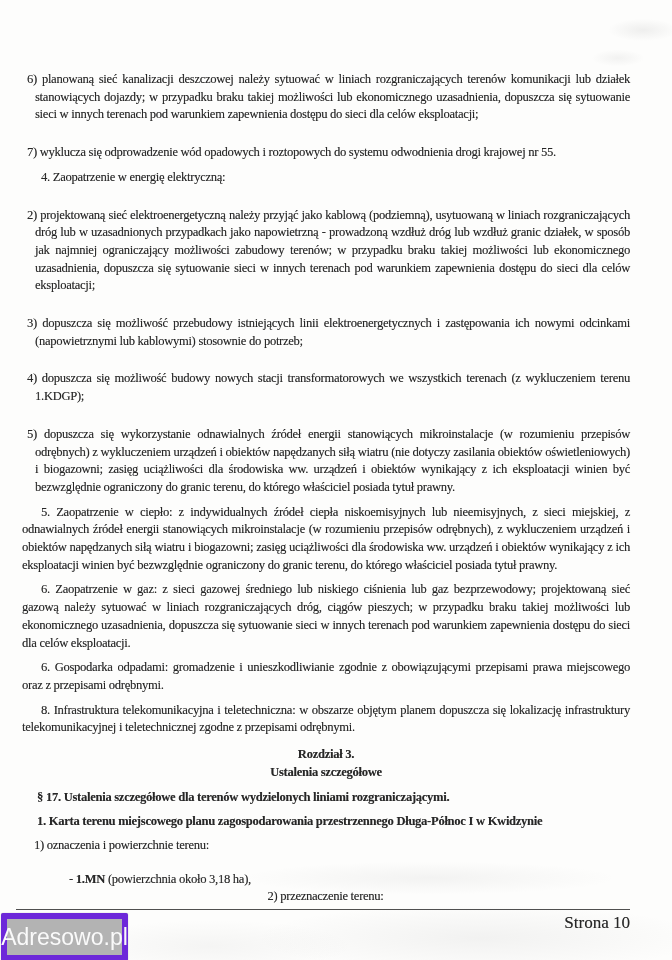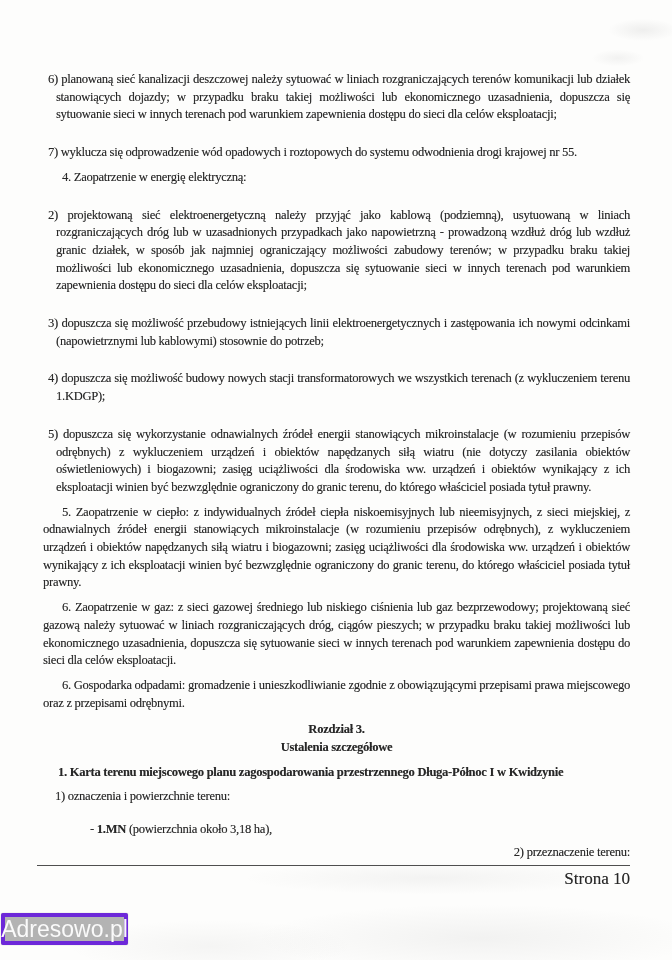--- a/index.html
+++ b/index.html
@@ -19,45 +19,45 @@
       radial-gradient(ellipse 38px 12px at 618px 58px,  rgba(110,110,110,0.08), transparent 70%),
       radial-gradient(ellipse 250px 22px at 430px 878px, rgba(110,110,110,0.07), transparent 75%),
       radial-gradient(ellipse 300px 45px at 480px 938px, rgba(110,110,110,0.08), transparent 75%),
       radial-gradient(ellipse 190px 35px at 210px 946px, rgba(110,110,110,0.06), transparent 75%);
   }
   .content {
     position: absolute;
     left: 0; top: 71px;
     width: 672px;
     box-sizing: border-box;
-    padding: 0 42px 0 43px;
+    padding: 0 42px 0 22px;
     font-size: 12.5px;
     line-height: 17.7px;
     letter-spacing: -0.25px;
     text-align: justify;
     text-shadow: 0.2px 0.2px 0.4px rgba(60,60,60,0.45);
   }
   .li       { padding-left: 13px; text-indent: -8px; margin-top: 20px; }
   .li.first { margin-top: 0; }
   .sec      { text-indent: 19px; margin-top: 7px; }
   .chapter  { text-align: center; font-weight: bold; margin-top: 9px; }
   .chapter.cont { margin-top: 0; }
   .par-bold { font-weight: bold; text-indent: 15px; margin-top: 7px; text-align: left; }
   .t-item   { margin-left: 12px; margin-top: 6px; text-align: left; }
   .dash-item{ margin-left: 47px; margin-top: 16px; text-align: left; }
-  .t-item2  { margin-left: -1px; margin-top: 5px; text-align: right; }
+  .t-item2  { margin-left: -1px; text-align: center; }
   .footer-rule { border-top: 1.5px solid #4f4f4f; margin: 3px 0 0 -6px; height:0; }
   .page-num { text-align: right; font-size: 17px; margin-top: 4px; letter-spacing: 0; }
   .watermark {
     position: absolute;
     left: 1px; top: 913px;
-    width: 127px; height: 32px;
+    width: 127px; height: 48px;
     box-sizing: border-box;
     background: #b3b3b3;
-    border: 4px solid #6d28d9;
+    border: 6px solid #6d28d9;
     border-radius: 2px;
     box-shadow: 0 0 1px rgba(130,130,130,0.8);
     display: flex; align-items: center; justify-content: center;
     font-family: "Liberation Sans", sans-serif;
     font-size: 23px;
     color: #fafafa;
     text-shadow: none;
   }
   b { font-weight: bold; }
 </style>
@@ -98,24 +98,26 @@
     </div>
 
     <div class="li">
       <span>5)</span>
       <span>dopuszcza się wykorzystanie odnawialnych źródeł energii stanowiących mikroinstalacje (w rozumieniu przepisów odrębnych) z wykluczeniem urządzeń i obiektów napędzanych siłą wiatru (nie dotyczy zasilania obiektów oświetleniowych) i biogazowni; zasięg uciążliwości dla środowiska ww. urządzeń i obiektów wynikający z ich eksploatacji winien być bezwzględnie ograniczony do granic terenu, do którego właściciel posiada tytuł prawny.</span>
     </div>
 
     <div class="sec">5. Zaopatrzenie w ciepło: z indywidualnych źródeł ciepła niskoemisyjnych lub nieemisyjnych, z sieci miejskiej, z odnawialnych źródeł energii stanowiących mikroinstalacje (w rozumieniu przepisów odrębnych), z wykluczeniem urządzeń i obiektów napędzanych siłą wiatru i biogazowni; zasięg uciążliwości dla środowiska ww. urządzeń i obiektów wynikający z ich eksploatacji winien być bezwzględnie ograniczony do granic terenu, do którego właściciel posiada tytuł prawny.</div>
     <div class="sec">6. Zaopatrzenie w gaz: z sieci gazowej średniego lub niskiego ciśnienia lub gaz bezprzewodowy; projektowaną sieć gazową należy sytuować w liniach rozgraniczających dróg, ciągów pieszych; w przypadku braku takiej możliwości lub ekonomicznego uzasadnienia, dopuszcza się sytuowanie sieci w innych terenach pod warunkiem zapewnienia dostępu do sieci dla celów eksploatacji.</div>
     <div class="sec">6. Gospodarka odpadami: gromadzenie i unieszkodliwianie zgodnie z obowiązującymi przepisami prawa miejscowego oraz z przepisami odrębnymi.</div>
+    <div class="sec">8. Infrastruktura telekomunikacyjna i teletechniczna: w obszarze objętym planem dopuszcza się lokalizację infrastruktury telekomunikacyjnej i teletechnicznej zgodne z przepisami odrębnymi.</div>
 
     <div class="chapter">Rozdział 3.</div>
     <div class="chapter cont">Ustalenia szczegółowe</div>
 
+    <div class="par-bold">§ 17. Ustalenia szczegółowe dla terenów wydzielonych liniami rozgraniczającymi.</div>
     <div class="par-bold">1. Karta terenu miejscowego planu zagospodarowania przestrzennego Długa-Północ I w Kwidzynie</div>
 
     <div class="t-item">
       <span>1)</span>
       <span>oznaczenia i powierzchnie terenu:</span>
     </div>
 
     <div class="dash-item">
       <span>-</span>
       <b>1.MN</b>

